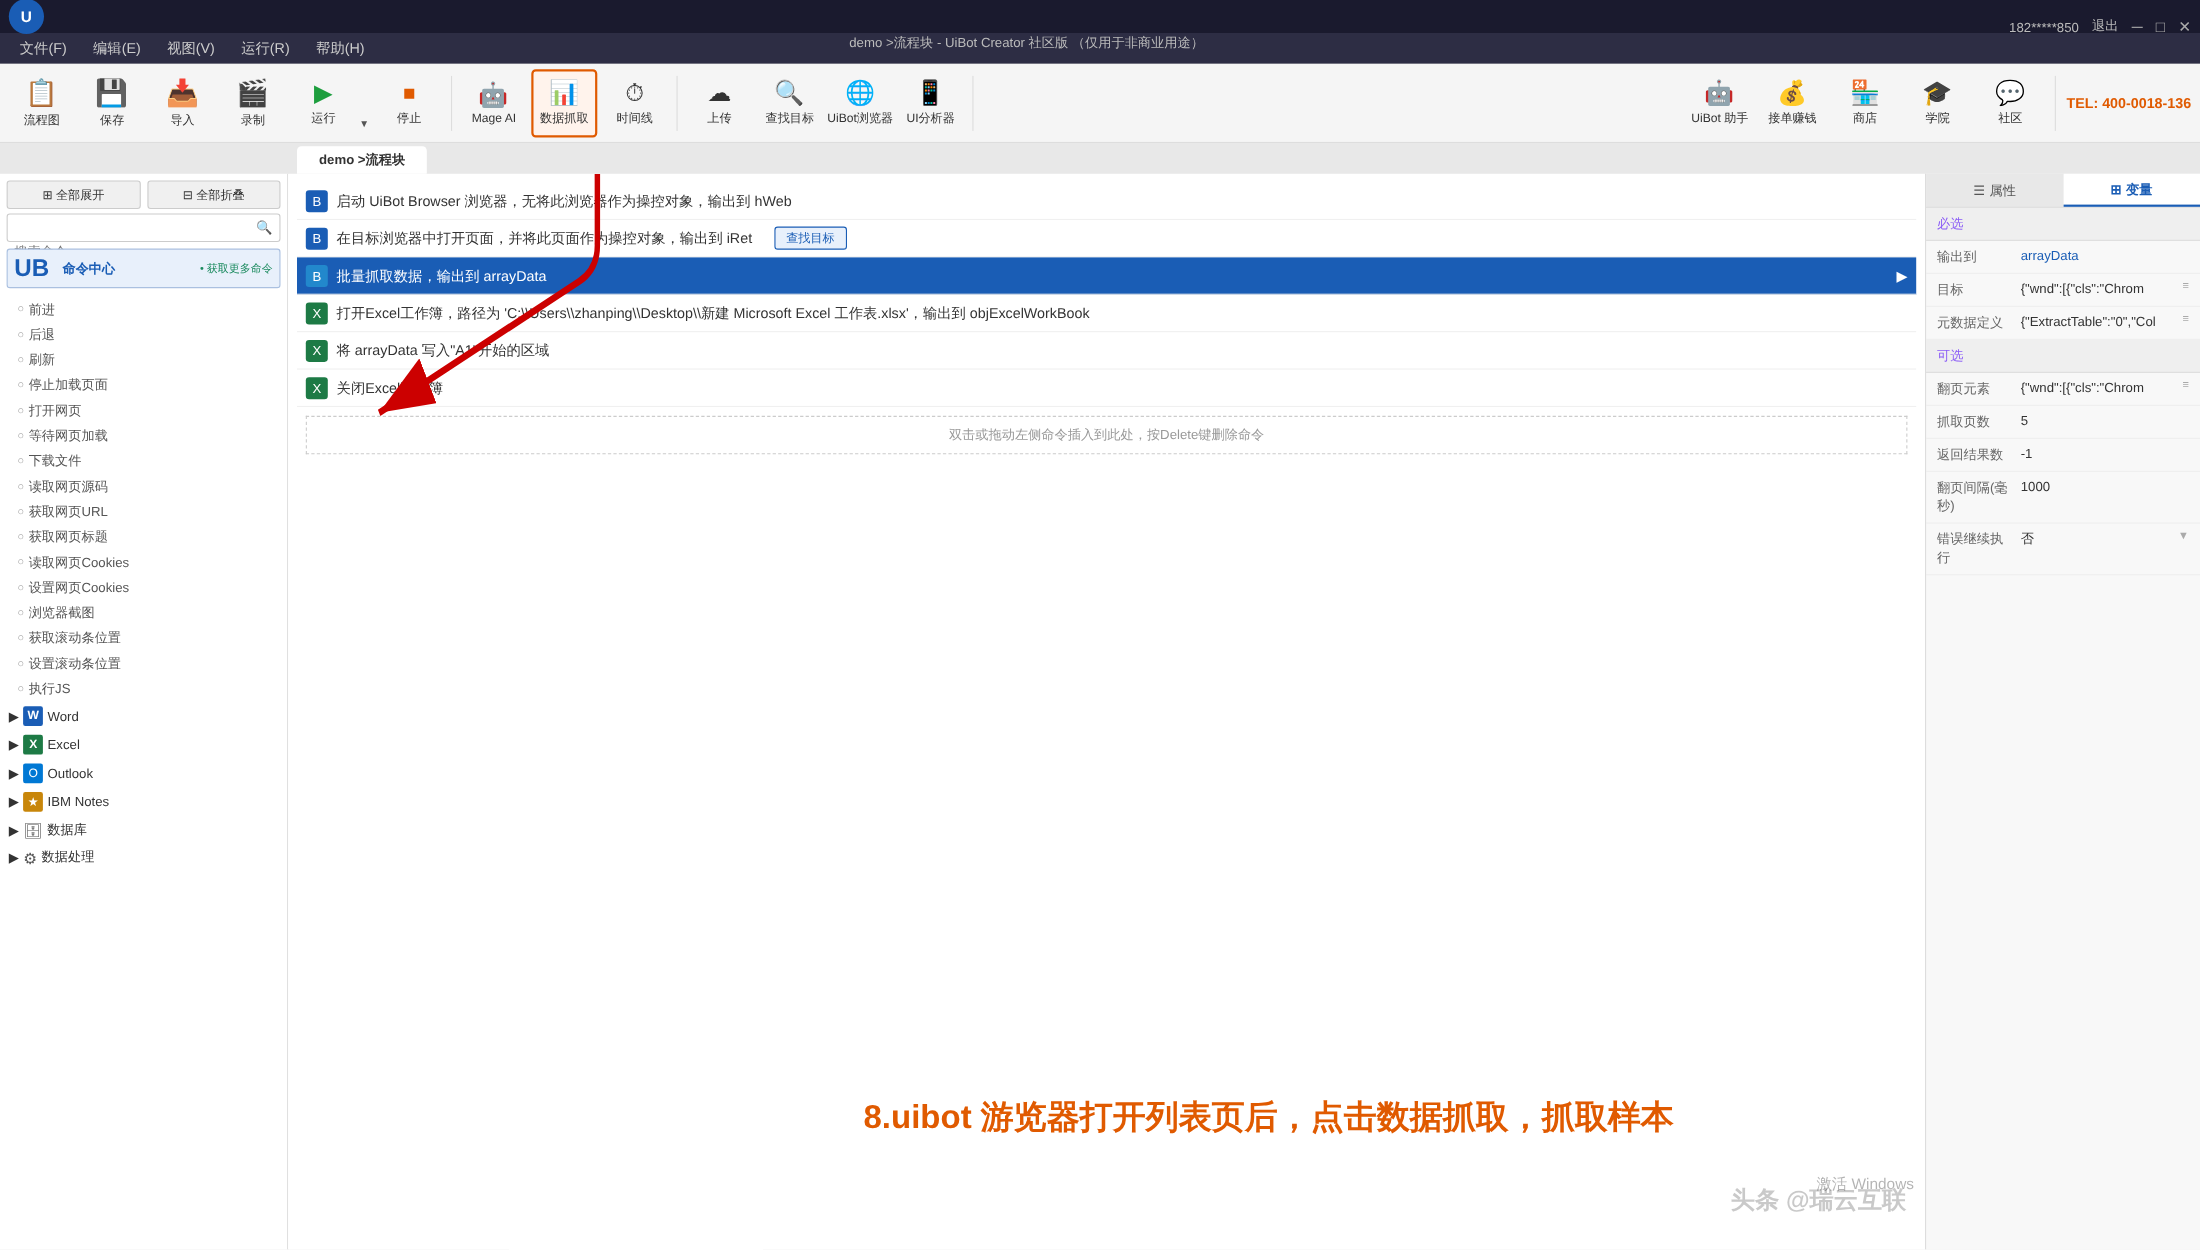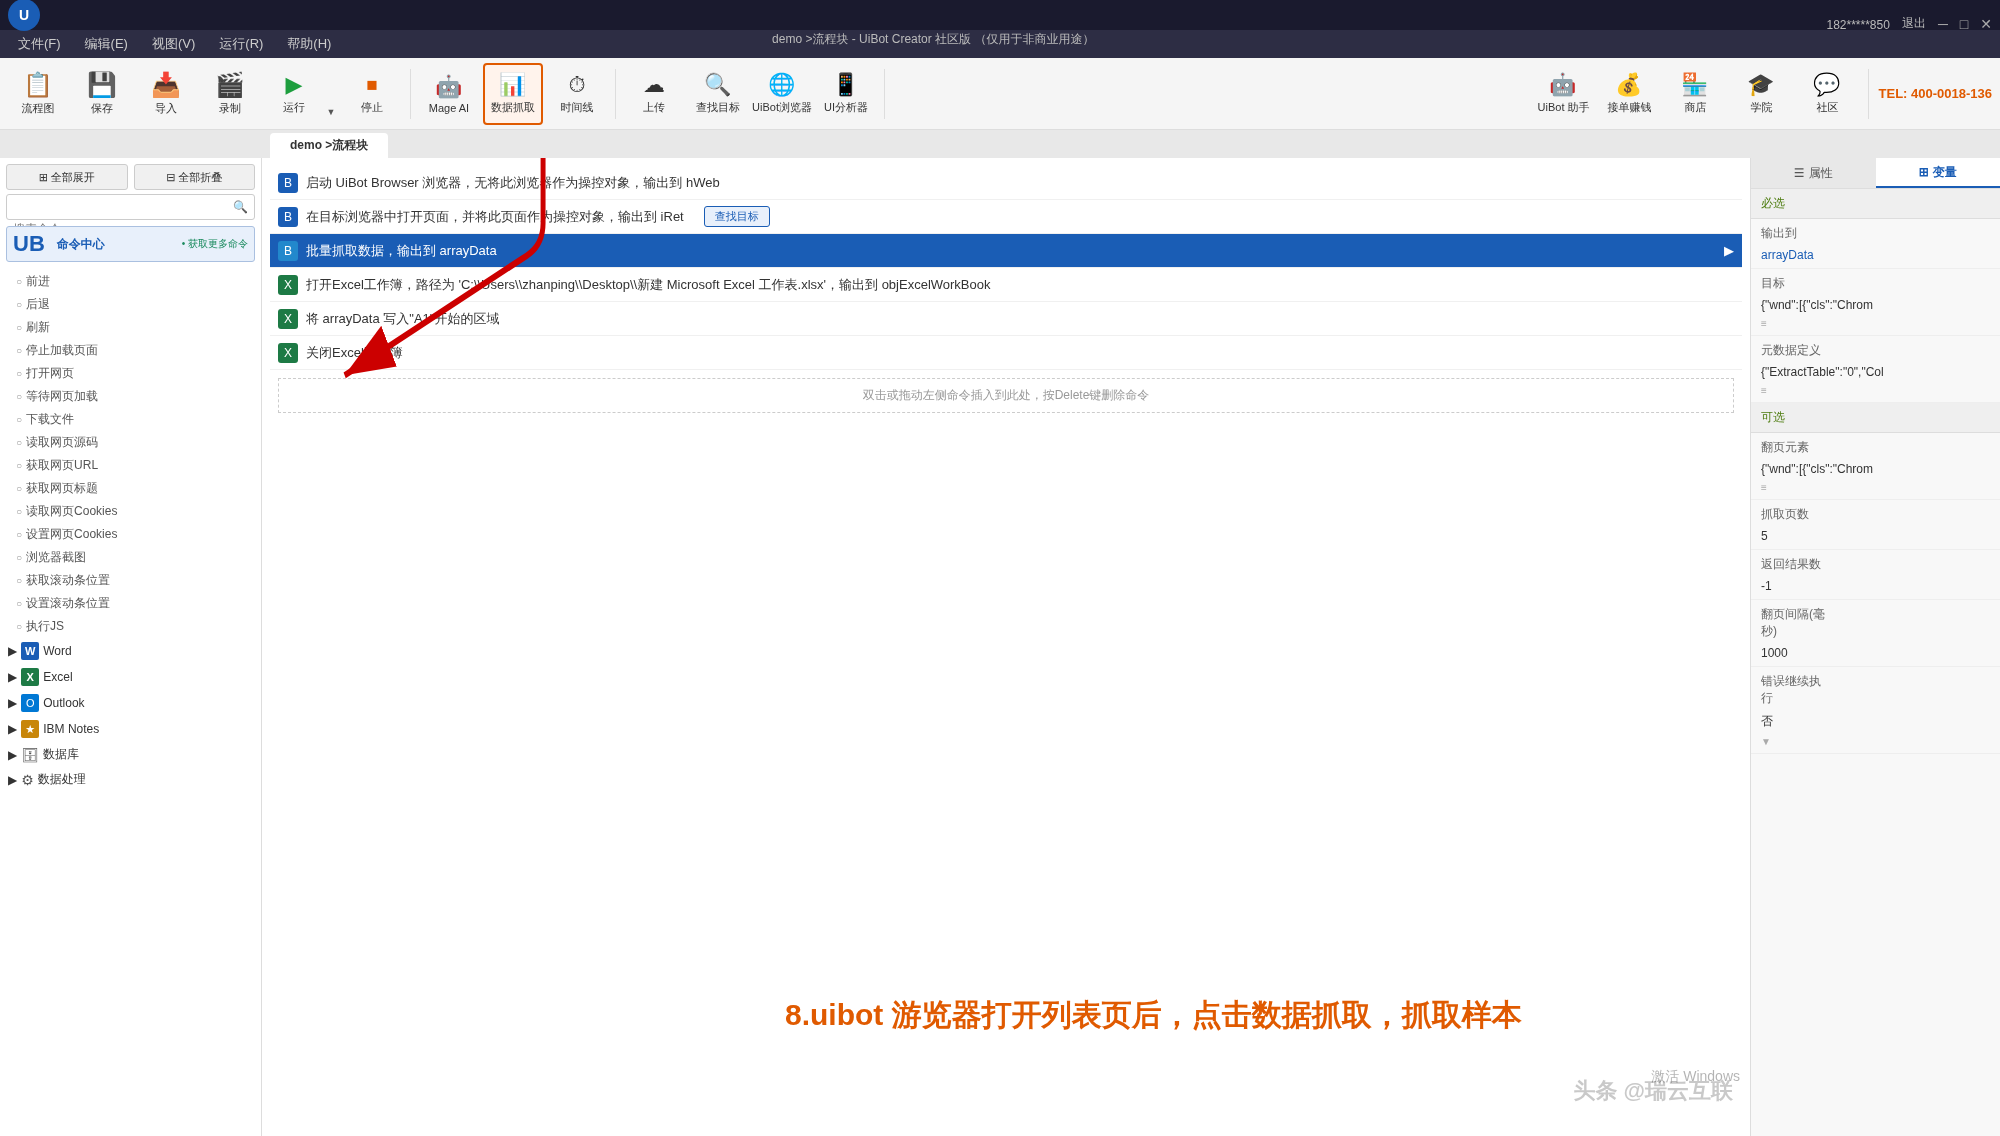--- a/index.html
+++ b/index.html
@@ -292,31 +292,30 @@
       cursor: pointer;
       font-size: 12px;
       color: #555;
       gap: 4px;
     }
     .right-tab.active { background: #fff; color: #1a5db5; font-weight: bold; border-bottom: 2px solid #1a5db5; }
 
     .right-section-title {
       padding: 6px 10px;
       font-size: 12px;
-      color: #4d7c0f;
+      color: #8b5cf6;
       background: #efefef;
       border-bottom: 1px solid #ddd;
     }
     .right-prop-row {
       display: flex;
       align-items: flex-start;
       padding: 6px 10px;
       border-bottom: 1px solid #eee;
       gap: 6px;
-      flex-direction: column;
     }
     .right-prop-label {
       width: 70px;
       font-size: 12px;
       color: #666;
       flex-shrink: 0;
     }
     .right-prop-value {
       flex: 1;
       font-size: 12px;

